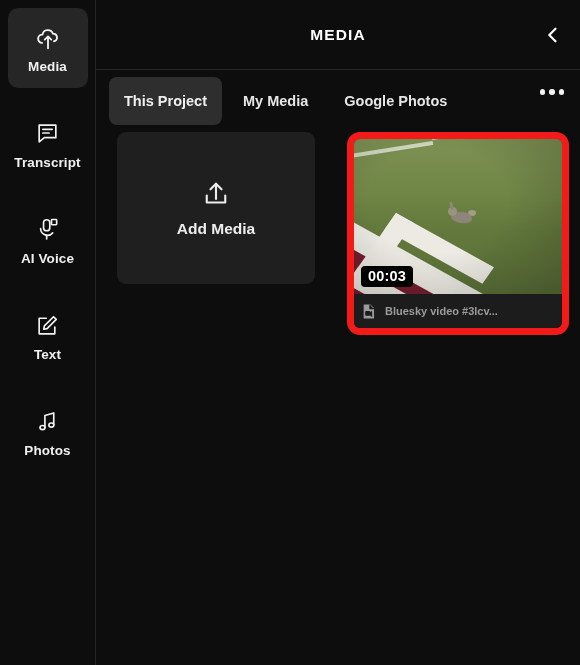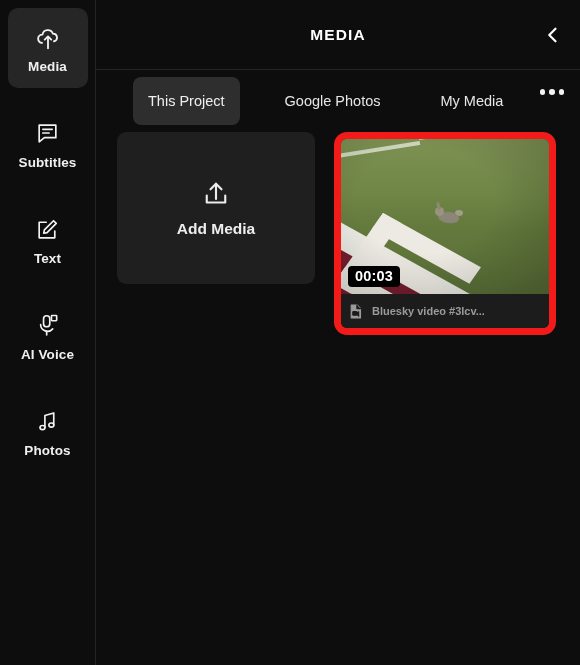--- a/index.html
+++ b/index.html
@@ -106,29 +106,28 @@
   .tabsrow {
     position: relative;
     height: 62px;
     display: flex;
     align-items: center;
     padding-left: 13px;
     box-sizing: border-box;
   }
   .tab {
     font-size: 14.5px;
-    font-weight: 400;
+    font-weight: 700;
     color: #efefef;
     padding: 17px 15px;
     border-radius: 8px;
     cursor: pointer;
     white-space: nowrap;
     line-height: 1;
     margin-right: 6px;
-    margin-left: 24px;
   }
   .tab.active {
     background: #2e2e2e;
   }
   .tab:not(.active) {
     color: #e6e6e6;
   }
   .kebab {
     position: absolute;
     right: 13px;
@@ -147,21 +146,21 @@
     height: 5.5px;
     border-radius: 50%;
     background: #f2f2f2;
   }
 
   
   .grid {
     position: relative;
     padding: 0 0 0 21px;
     display: flex;
-    gap: 19px;
+    gap: 32px;
     align-items: flex-start;
   }
 
   .add-media {
     width: 198px;
     height: 152px;
     background: #1f1f1f;
     border-radius: 9px;
     display: flex;
     flex-direction: column;
@@ -352,48 +351,48 @@
 
 
     <div class="side-item">
       <span class="s-icon">
         <svg class="ic" width="25" height="25" viewBox="0 0 24 24" fill="none" stroke="#f2f2f2" stroke-width="1.6" stroke-linecap="round" stroke-linejoin="round">
           <path d="M4 4h16v12H9l-5 4z"></path>
           <path d="M7.5 8h9"></path>
             <path d="M7.5 11.5h6"></path>
         </svg>
       </span>
-      <span class="s-label">Subtitles</span>
-    </div>
-
-    <div class="side-item">
-      <span class="s-icon">
-        <svg class="ic" width="25" height="25" viewBox="0 0 24 24" fill="none" stroke="#f2f2f2" stroke-width="1.6" stroke-linecap="round" stroke-linejoin="round">
-          <path d="M19 13.5V20H4V5h6.8"></path>
-          <path d="M17.8 3.6 20.4 6.2 11.6 15 8.4 15.6 9 12.4z"></path>
-        </svg>
-      </span>
-      <span class="s-label">Text</span>
+      <span class="s-label">Transcript</span>
     </div>
 
     <div class="side-item">
       <span class="s-icon">
         <svg class="ic" width="25" height="25" viewBox="0 0 24 24" fill="none" stroke="#f2f2f2" stroke-width="1.6" stroke-linecap="round" stroke-linejoin="round">
           <rect x="8.2" y="2.6" width="6" height="10.6" rx="3"></rect>
           <path d="M5.4 11.2a6.6 6.6 0 0 0 11.6 4"></path>
           <path d="M11.2 17.6V21"></path>
           <rect x="15.8" y="2.4" width="5" height="5" rx="0.6"></rect>
         </svg>
       </span>
       <span class="s-label">AI Voice</span>
     </div>
 
     <div class="side-item">
       <span class="s-icon">
         <svg class="ic" width="25" height="25" viewBox="0 0 24 24" fill="none" stroke="#f2f2f2" stroke-width="1.6" stroke-linecap="round" stroke-linejoin="round">
+          <path d="M19 13.5V20H4V5h6.8"></path>
+          <path d="M17.8 3.6 20.4 6.2 11.6 15 8.4 15.6 9 12.4z"></path>
+        </svg>
+      </span>
+      <span class="s-label">Text</span>
+    </div>
+
+    <div class="side-item">
+      <span class="s-icon">
+        <svg class="ic" width="25" height="25" viewBox="0 0 24 24" fill="none" stroke="#f2f2f2" stroke-width="1.6" stroke-linecap="round" stroke-linejoin="round">
           <path d="M9.5 17.5V6.2l8.5-2.4v11.3"></path>
           <ellipse cx="7.2" cy="17.8" rx="2.4" ry="2"></ellipse>
           <ellipse cx="15.7" cy="15.4" rx="2.4" ry="2"></ellipse>
         </svg>
       </span>
       <span class="s-label">Photos</span>
     </div>
 
 
   </div>
@@ -409,24 +408,24 @@
           </svg>
         </span>
       </div>
     </div>
 
     <div class="tabsrow">
       <div class="tab active">
         <span>This Project</span>
       </div>
       <div class="tab">
+        <span>My Media</span>
+      </div>
+      <div class="tab">
         <span>Google Photos</span>
-      </div>
-      <div class="tab">
-        <span>My Media</span>
       </div>
 
       <div class="kebab">
         <i></i>
         <i></i>
         <i></i>
       </div>
     </div>
 
     <div class="grid">

